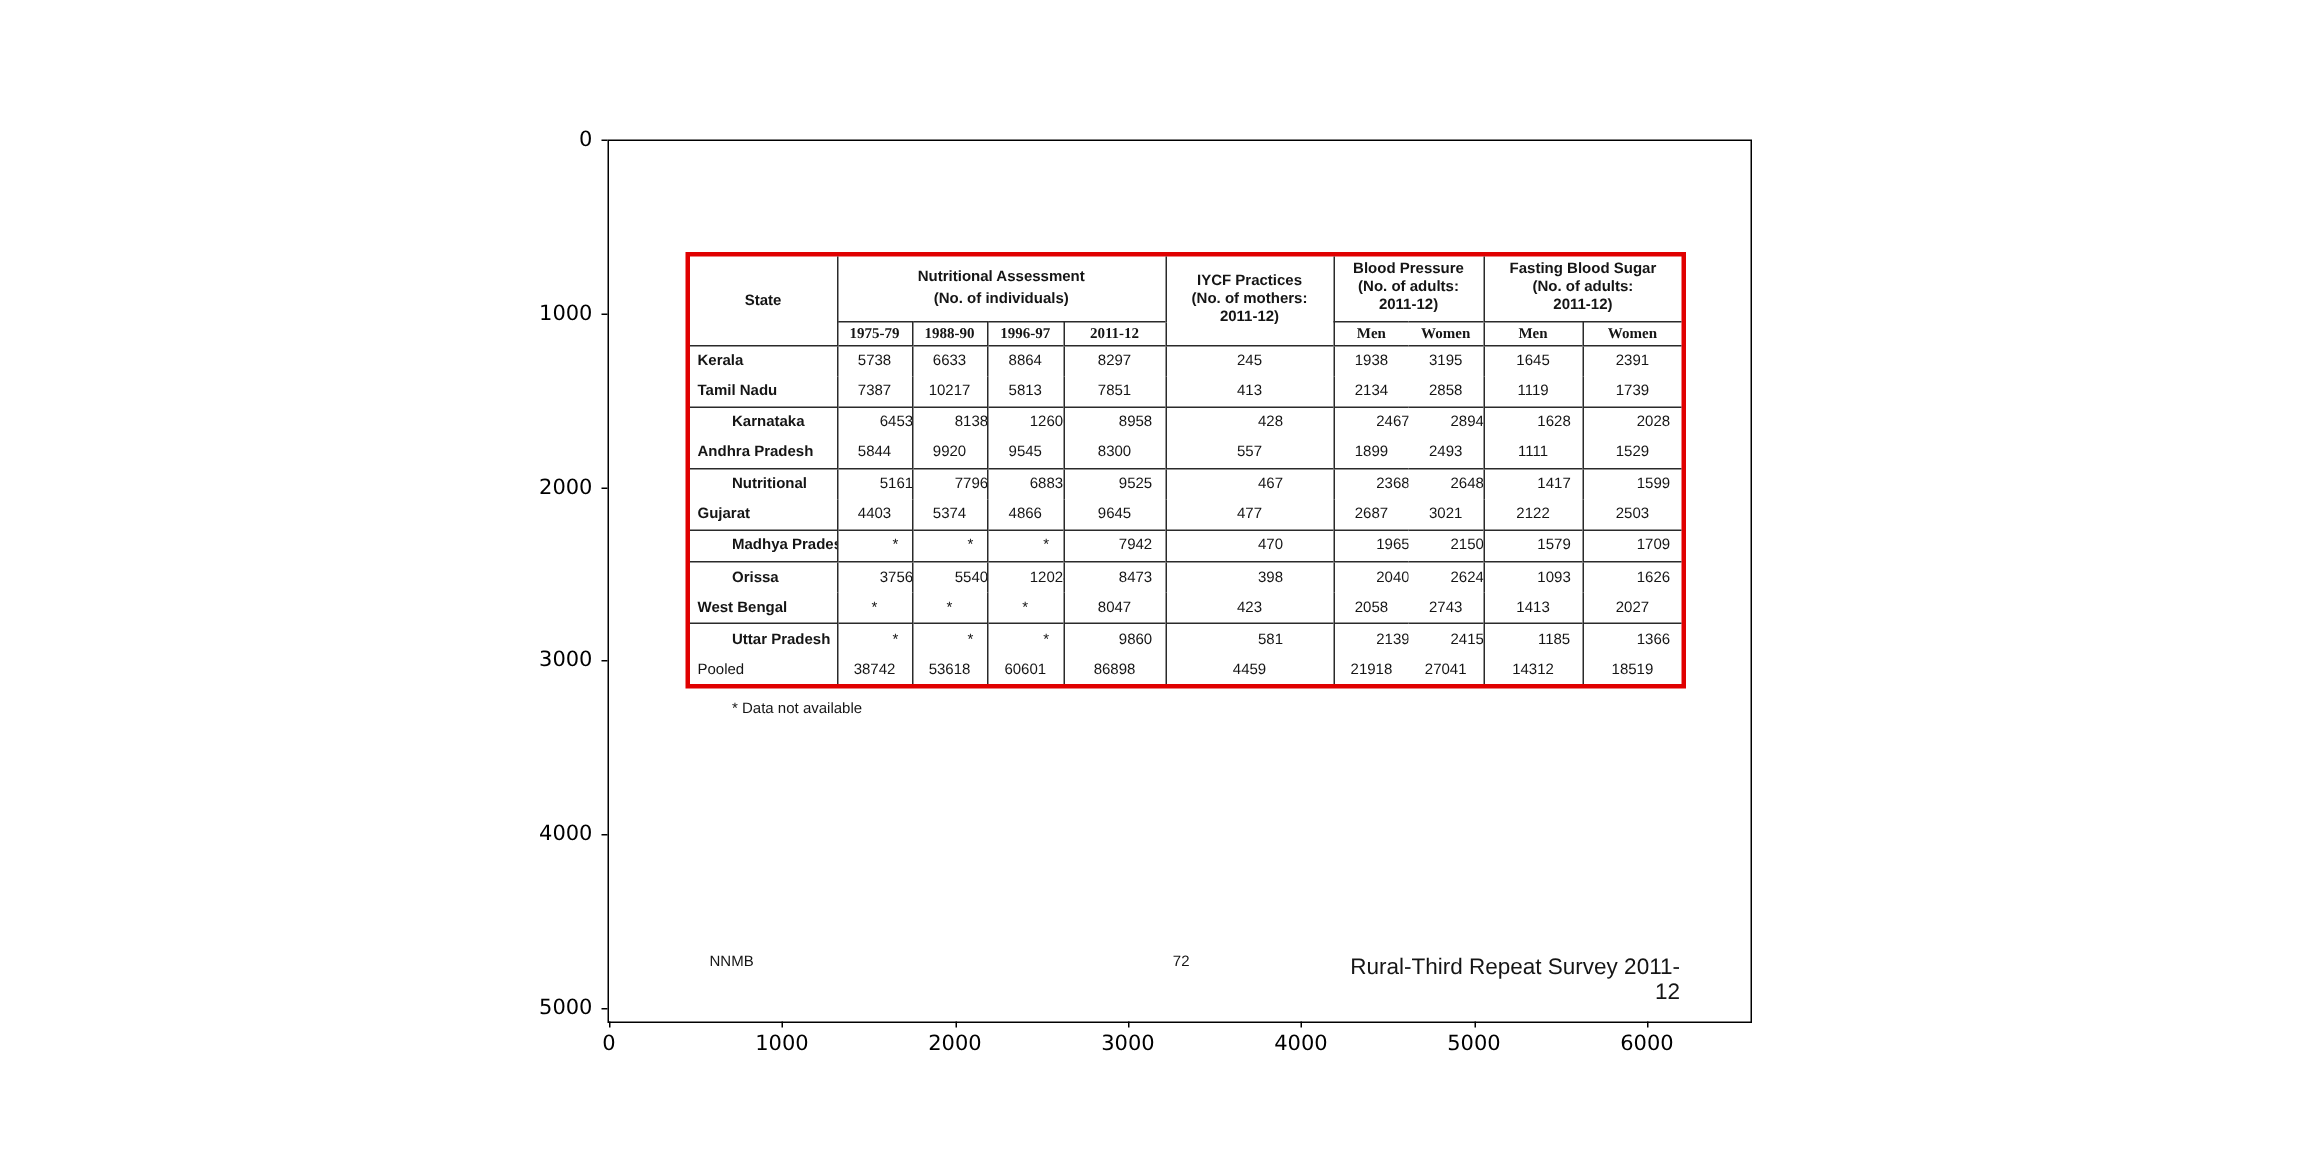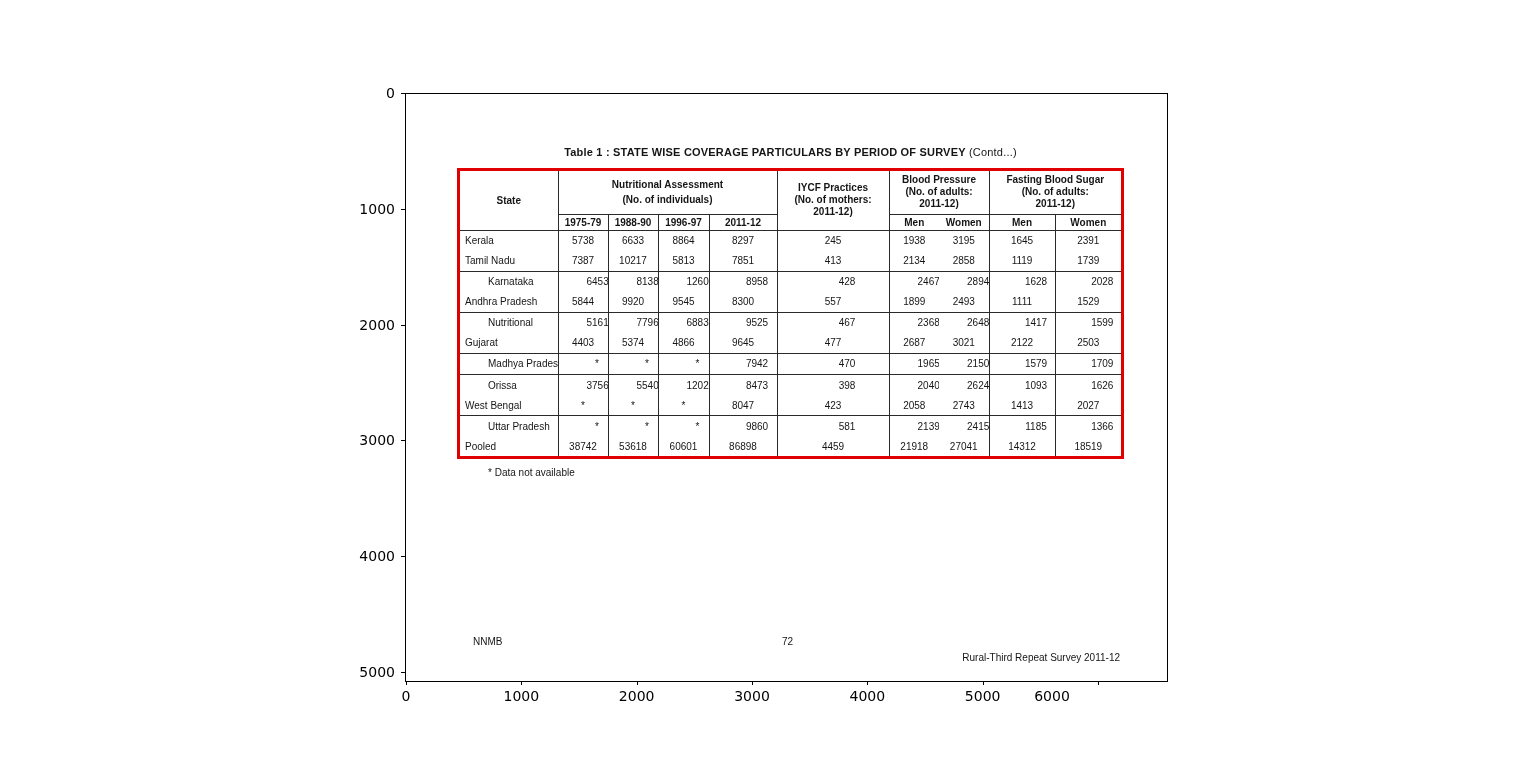--- a/index.html
+++ b/index.html
@@ -25,46 +25,43 @@
 
   .table-wrap { position:absolute; left:457px; top:168px; border:3px solid #e00000; background:#fff; }
 
   table { border-collapse:collapse; table-layout:fixed; width:661px; height:285px; color:#151515; }
   th, td { padding:0; font-size:10px; white-space:nowrap; overflow:hidden; vertical-align:middle; }
   th { font-weight:bold; }
   th, td { border-right:1px solid #2a2a2a; }
   th:last-child, td:last-child, .no-right { border-right:none !important; }
   tr.h1 { height:43px; }
   tr.h2 { height:16px; }
-  tr.h2 th { border-top:1px solid #2a2a2a; text-align:center; }
+  tr.h2 th { border-top:1px solid #2a2a2a; text-align:center;font-family:Liberation Serif, serif; }
   tbody tr:first-child td { border-top:1px solid #2a2a2a; }
   tbody tr.group-start td { border-top:1px solid #2a2a2a;padding-left:28px; }
   tbody tr.bold td { font-weight:normal; }
   th .hl { display:block; text-align:center; line-height:12px; }
   th .gap { margin-top:3px; }
-  td.state { text-align:left; padding-left:5px; }
+  td.state { text-align:left; padding-left:5px;font-weight:bold; }
   td.num { text-align:center; }
 
   .footnote { position:absolute; left:488px; top:467px; font-size:10px; color:#151515; }
   .footer-left  { position:absolute; left:473px; top:636px; font-size:10px; color:#151515; }
   .footer-center{ position:absolute; left:753px; top:636px; width:40px; text-align:right; font-size:10px; color:#151515; }
-  .footer-right { position:absolute; left:900px; top:636px; width:220px; text-align:right; font-size:10px; color:#151515;margin-top:16px; }
+  .footer-right { position:absolute; left:900px; top:636px; width:220px; text-align:right; font-size:15px; color:#151515; }
 </style>
 </head>
 <body>
 
 <div class="figure">
 
   <div class="plot"></div>
   <div id="y-axis"></div>
   <div id="x-axis"></div>
 
-  <div class="doc-title">
-    <span>Table 1 : STATE WISE COVERAGE PARTICULARS BY PERIOD OF SURVEY</span><span class="tail"> (Contd...)</span>
-  </div>
 
   <div class="table-wrap">
     <table>
       <colgroup>
         <col style="width:98px">
           <col style="width:50px">
           <col style="width:50px">
           <col style="width:51px">
           <col style="width:68px">
         <col style="width:112px">
@@ -267,14 +264,14 @@
     <div class="xtick-label" style="left: 489.333px; top: 689px;">1000</div>
     <div class="xtick-mark" style="left: 636.666px; top: 681px;"></div>
     <div class="xtick-label" style="left: 604.666px; top: 689px;">2000</div>
     <div class="xtick-mark" style="left: 751.999px; top: 681px;"></div>
     <div class="xtick-label" style="left: 719.999px; top: 689px;">3000</div>
     <div class="xtick-mark" style="left: 867.332px; top: 681px;"></div>
     <div class="xtick-label" style="left: 835.332px; top: 689px;">4000</div>
     <div class="xtick-mark" style="left: 982.665px; top: 681px;"></div>
     <div class="xtick-label" style="left: 950.665px; top: 689px;">5000</div>
     <div class="xtick-mark" style="left: 1098px; top: 681px;"></div>
-    <div class="xtick-label" style="left: 1020px; top: 689px;">6000</div>
+    <div class="xtick-label" style="left: 1066px; top: 689px;">6000</div>
   </div>
 
 </body></html>

